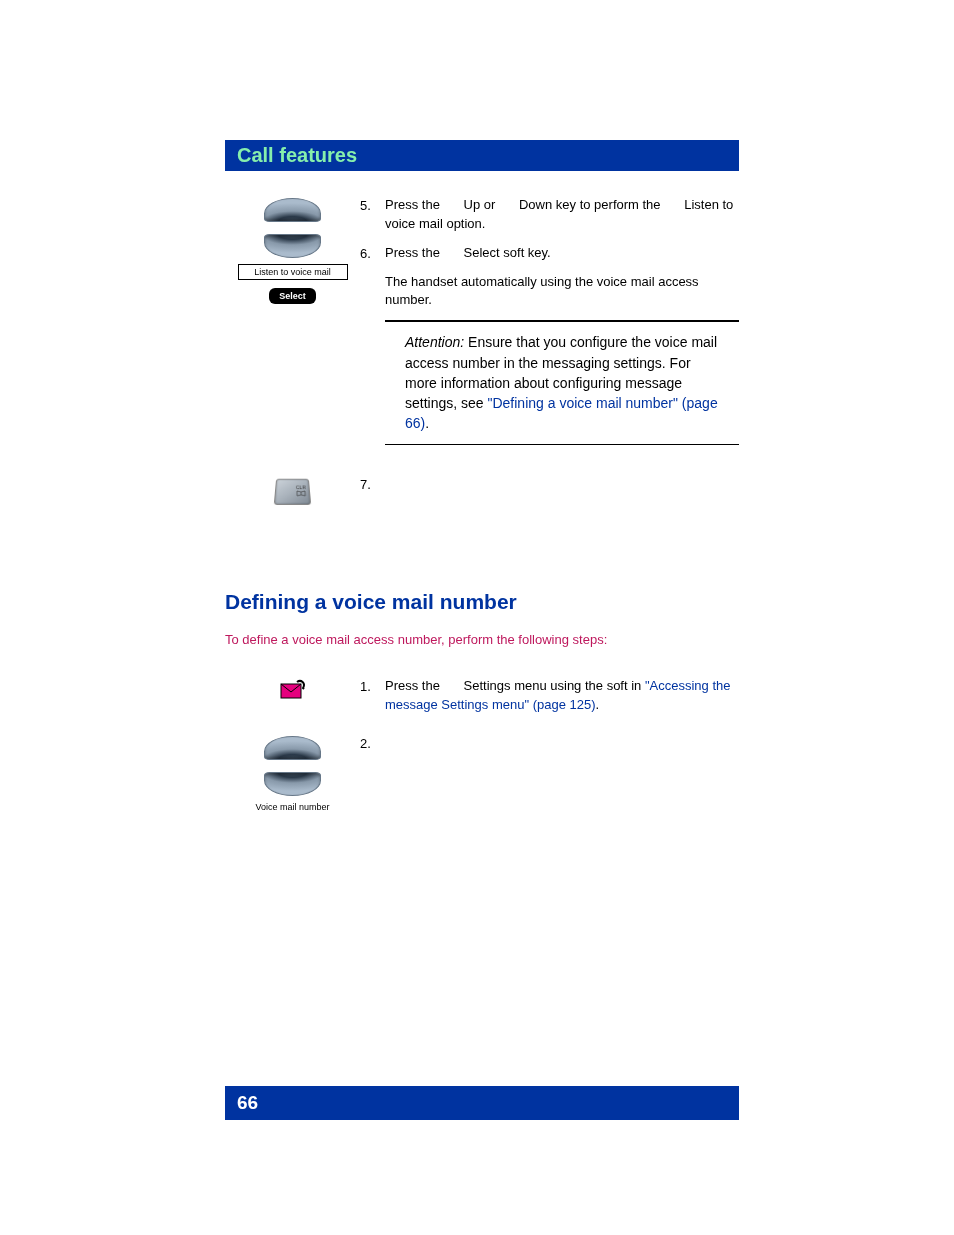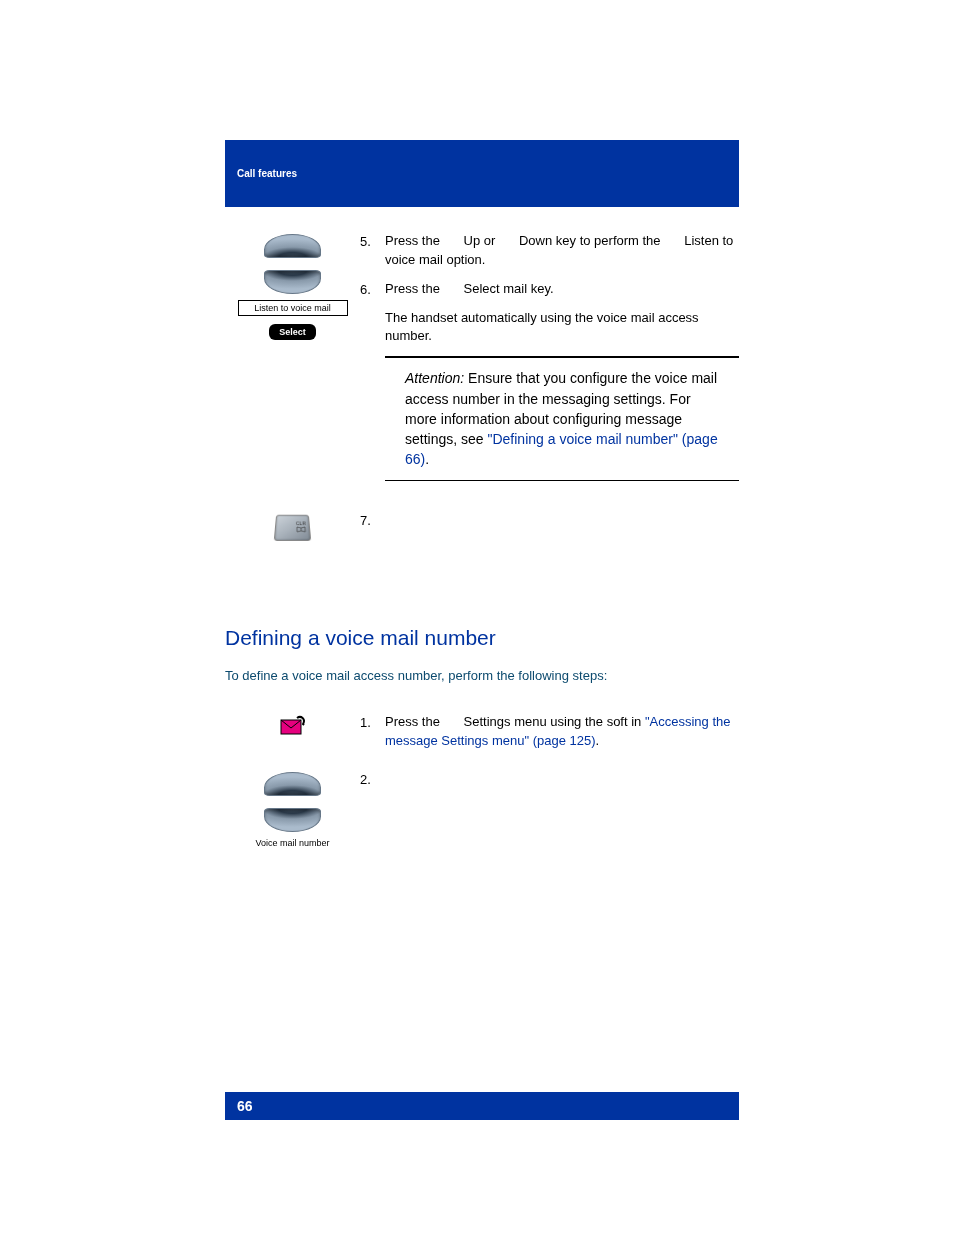--- a/index.html
+++ b/index.html
@@ -15,24 +15,24 @@
   .page-content {
     padding: 140px 215px 0 225px;
   }
   .header-bar {
     display: flex;
     margin-bottom: 25px;
     width: 100%;
   }
   .header-blue {
     background: #0033a0;
-    color: #ffffff;
-    font-weight: bold;
-    font-size: 10px;
-    padding: 28px 12px;
+    color: #86efac;
+    font-weight: bold;
+    font-size: 20px;
+    padding: 4px 12px;
     flex: 1;
   }
   .header-blue-right {
     background: #0033a0;
     flex: 0.8;
   }
   .instruction-row {
     display: flex;
     margin-bottom: 10px;
   }
@@ -59,28 +59,28 @@
     line-height: 1.45;
   }
   .text-col p {
     margin: 0 0 10px 0;
   }
   .link {
     color: #0033a0;
   }
   .section-heading {
     color: #0033a0;
-    font-weight: normal;
+    font-weight: bold;
     font-size: 21px;
     margin-top: 85px;
     margin-bottom: 18px;
   }
   .intro-text {
     font-size: 13px;
-    color: #0c4a6e;
+    color: #be185d;
     margin-bottom: 30px;
   }
   .hr-thick {
     border: none;
     border-top: 2px solid #000;
     margin: 10px 0;
   }
   .hr-thin {
     border: none;
     border-top: 1px solid #000;
@@ -152,21 +152,21 @@
     position:relative;
   }
   .footer-bar {
     position: absolute;
     bottom: 115px;
     left: 225px;
     right: 215px;
     background: #0033a0;
     color: #fff;
     font-weight: bold;
-    font-size: 14px;
+    font-size: 19px;
     padding: 6px 12px;
   }
   .italic {
     font-style: italic;
   }
   .bold {
     font-weight: normal;
     margin-left: 20px;
   }
 </style>
@@ -196,21 +196,21 @@
           <p>
             <span>Press the </span><span class="bold">Up</span><span> or </span><span class="bold">Down</span><span> key to perform the </span><span class="bold">Listen to voice mail</span><span> option.</span>
           </p>
         </div>
       </div>
 
       <div style="display:flex;">
         <div class="num-col">6.</div>
         <div class="text-col">
           <p>
-            <span>Press the </span><span class="bold">Select</span><span> mail key.</span>
+            <span>Press the </span><span class="bold">Select</span><span> soft key.</span>
           </p>
           <p>The handset automatically using the voice mail access number.</p>
 
           <hr class="hr-thick">
           <div class="note-block">
             <span class="italic">Attention:</span><span> Ensure that you configure the voice mail access number in the messaging settings. For more information about configuring message settings, see </span><span class="link">"Defining a voice mail number" (page 66)</span><span>.</span>
           </div>
           <hr class="hr-thin">
         </div>
       </div>

